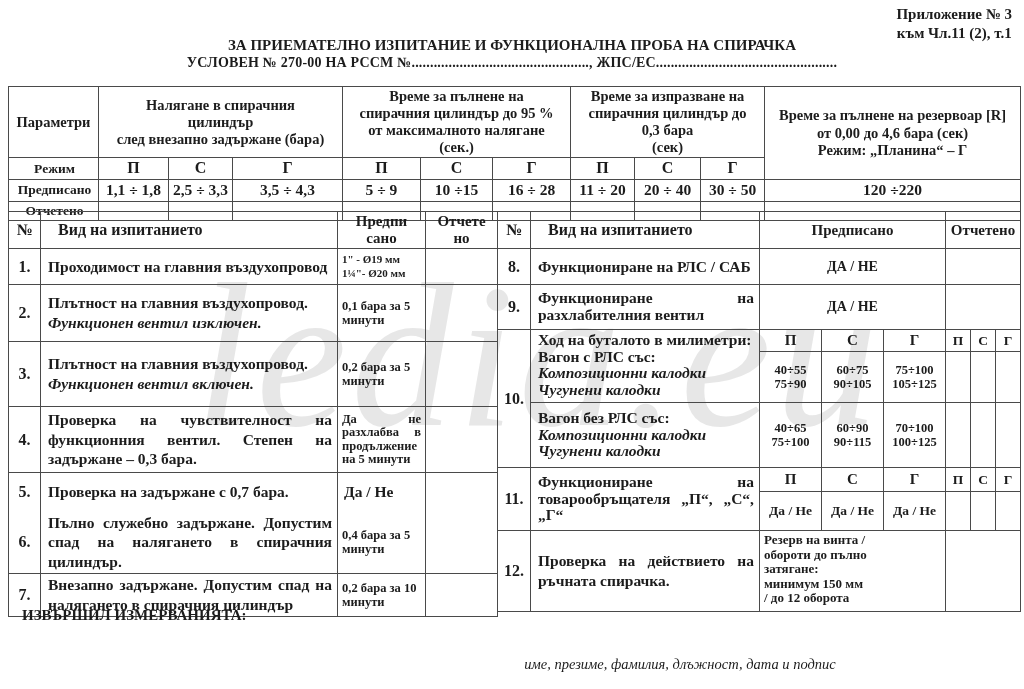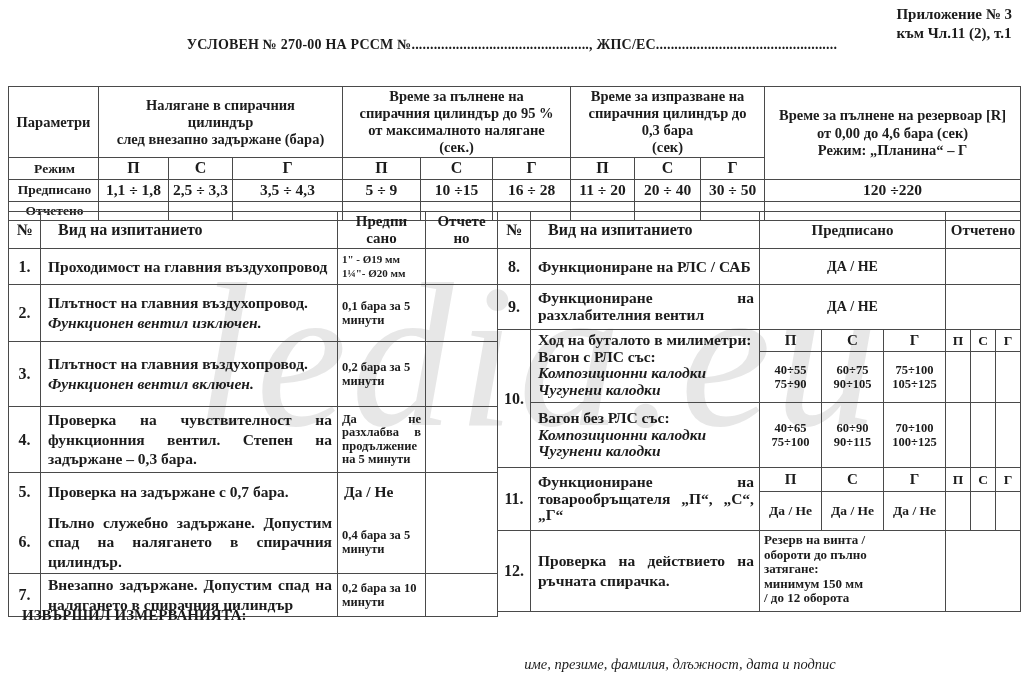--- a/index.html
+++ b/index.html
@@ -6,21 +6,21 @@
   body{
     width:1024px;height:689px;background:#ffffff;position:relative;overflow:hidden;
     font-family:"Liberation Serif","DejaVu Serif",serif;color:#1c1c1c;
   }
   .watermark{
     position:absolute;top:238px;left:195px;z-index:0;
     font-size:205px;font-style:italic;font-weight:normal;letter-spacing:4px;
     color:rgba(70,70,70,0.13);white-space:nowrap;pointer-events:none;
   }
   .appendix{
-    position:absolute;top:5px;right:12px;
+    position:absolute;top:5px;right:12px;text-align:center;
     font-weight:bold;font-size:15px;line-height:1.25;white-space:pre-line;
   }
   .titles{position:absolute;top:36px;left:0;width:1024px;text-align:center;font-weight:bold;}
   .t1{font-size:15px;line-height:1.1;}
   .t2{font-size:15px;line-height:1.2;}
   .t3{font-size:14px;line-height:1.25;letter-spacing:0.2px;}
   table{border-collapse:collapse;table-layout:fixed;background:transparent;position:relative;z-index:1;}
   td{border:1px solid #4a4a4a;font-weight:bold;vertical-align:middle;padding:1px 3px;overflow:hidden;}
   .t-top{position:absolute;top:86px;left:8px;width:1012px;}
   .t-top td{text-align:center;font-size:14.5px;line-height:1.18;}
@@ -55,20 +55,21 @@
 </style>
 </head>
 <body>
 
 <div class="watermark">ledia.eu</div>
 
 <div class="appendix">Приложение № 3
 към Чл.11 (2), т.1</div>
 
 <div class="titles">
+  <div class="t2">ЗА ПРИЕМАТЕЛНО ИЗПИТАНИЕ И ФУНКЦИОНАЛНА ПРОБА НА СПИРАЧКА</div>
   <div class="t3"><span>УСЛОВЕН № 270-00 НА РССМ №</span><span>................................................</span><span>, ЖПС/ЕС</span><span>.................................................</span></div>
 </div>
 
 <table class="t-top">
   <colgroup>
     <col style="width:90px">
       <col style="width:70px">
       <col style="width:64px">
       <col style="width:110px">
     <col style="width:78px">

